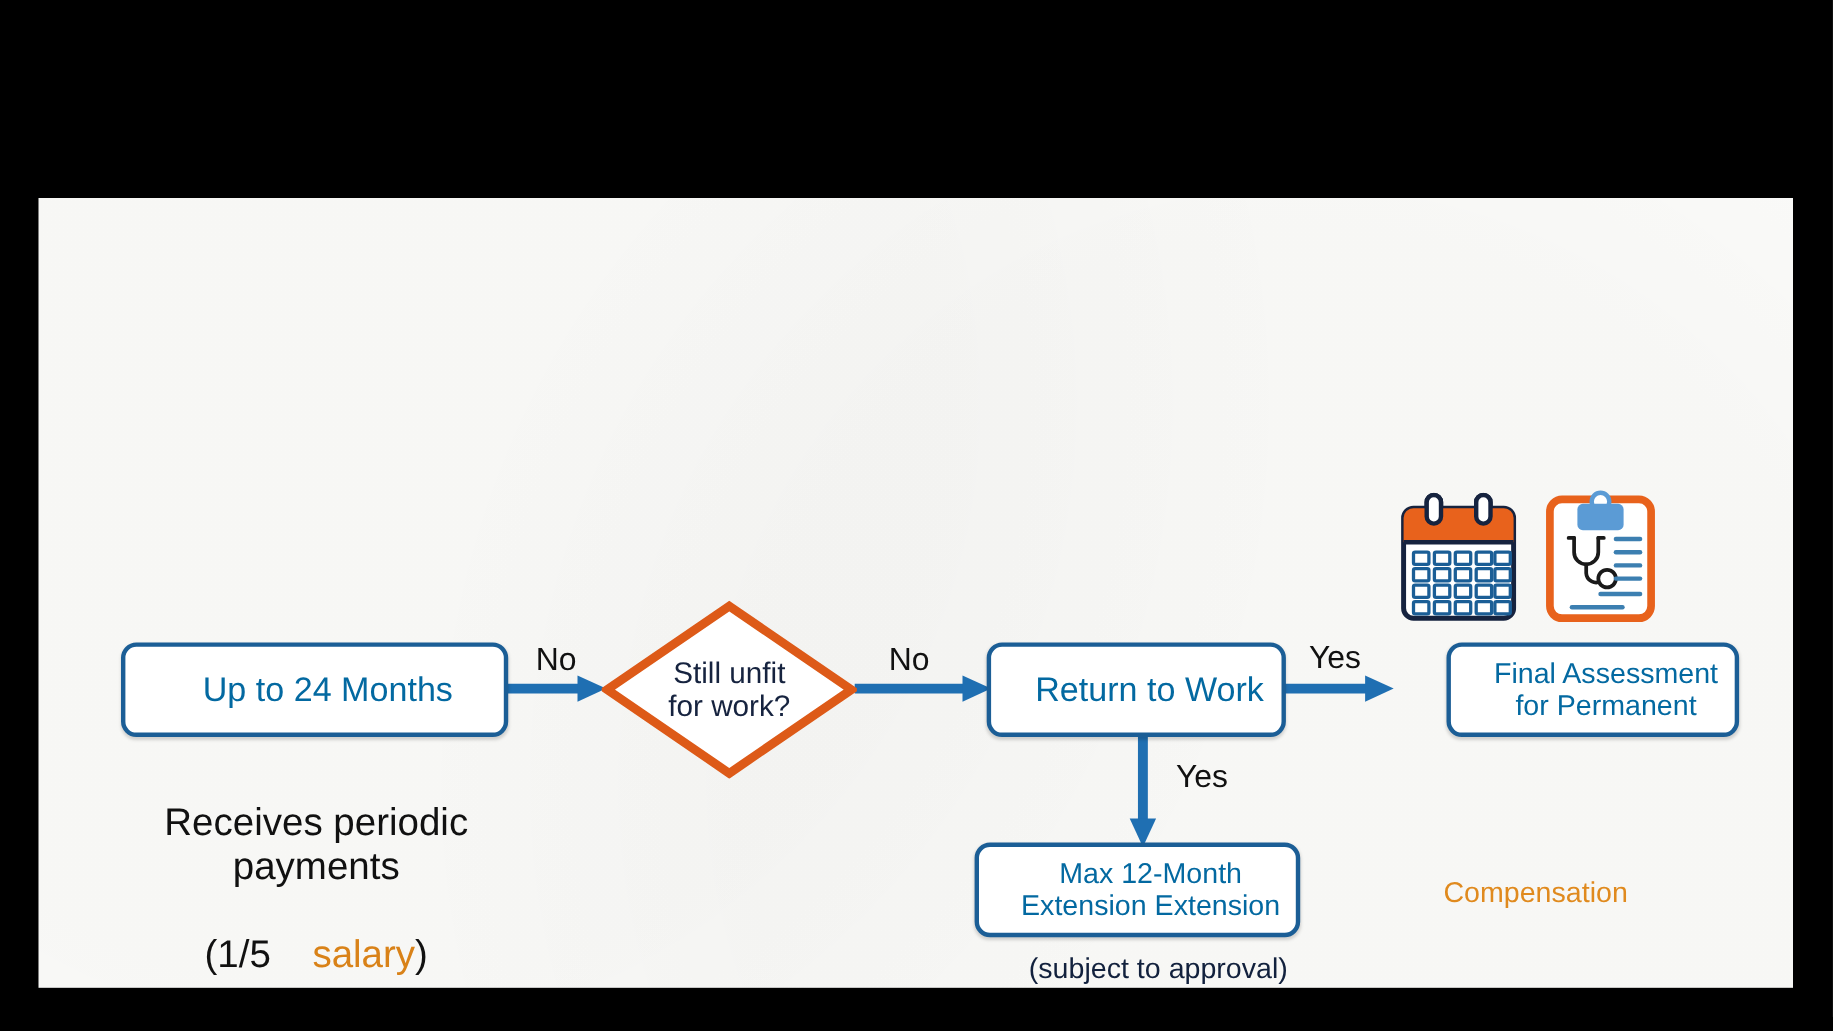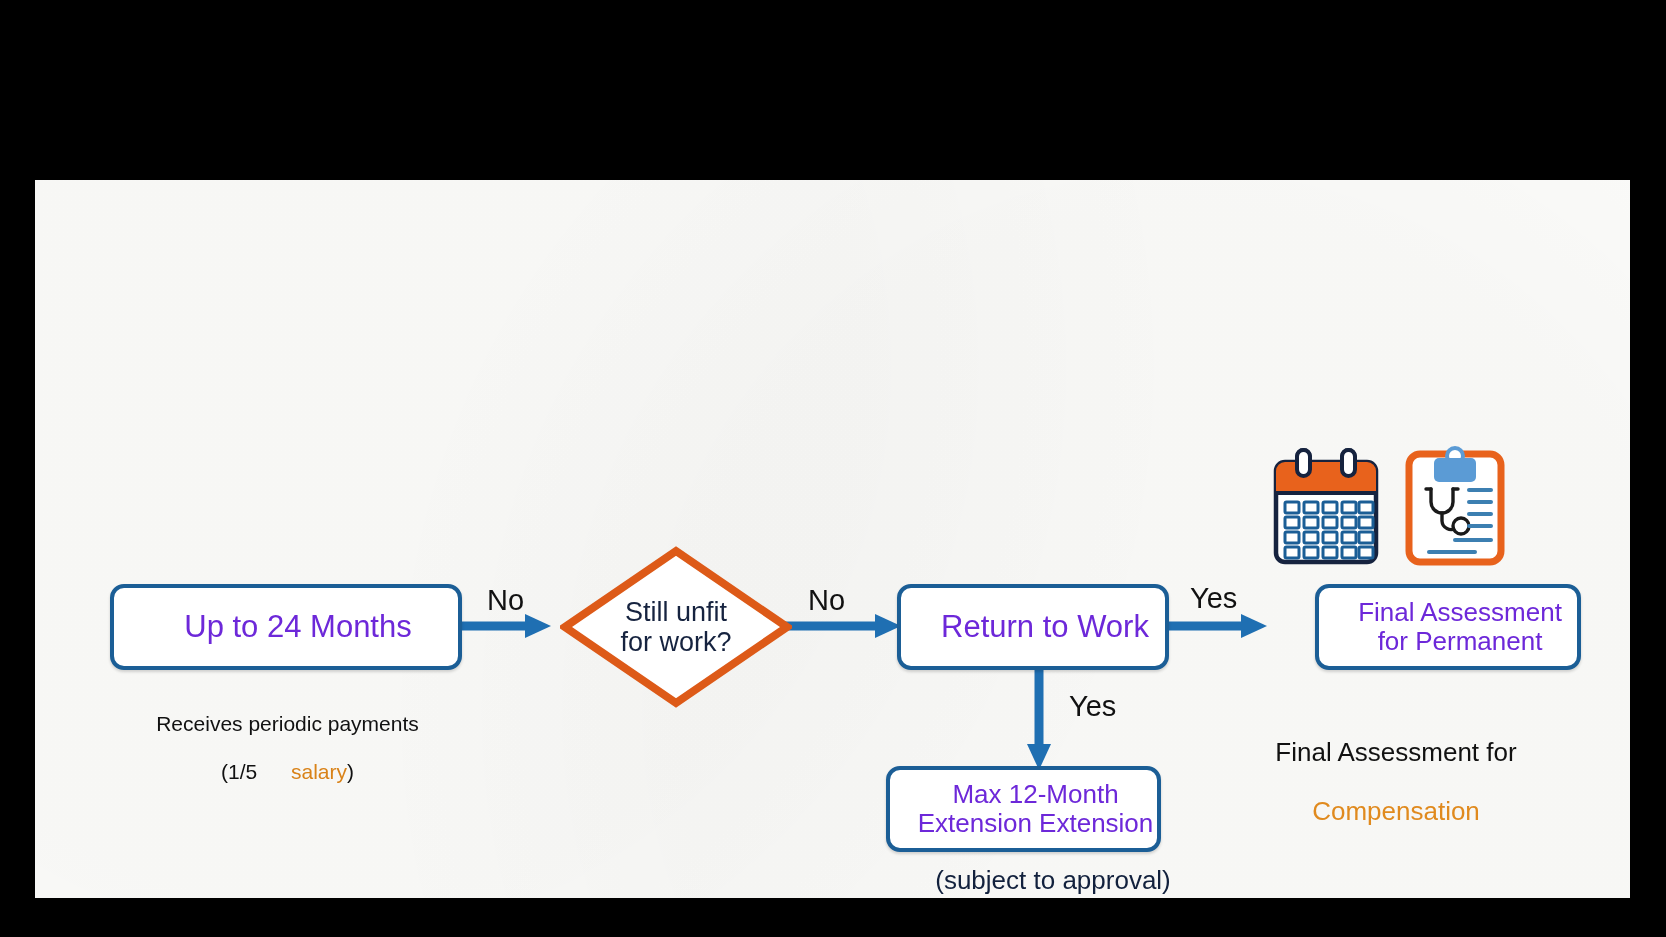--- a/index.html
+++ b/index.html
@@ -40,21 +40,21 @@
     position: absolute;
     box-sizing: border-box;
     background: #ffffff;
     border: 4px solid #1B5E96;
     border-radius: 14px;
     box-shadow: 0 2px 3px rgba(0,0,0,0.16);
     display: flex;
     align-items: center;
     justify-content: center;
     text-align: center;
-    color: #6d28d9;
+    color: #0369a1;
     line-height: 1.12;
     padding-left: 24px;
   }
   .node .label {
     display: block;
     white-space: pre-line;
   }
 
   #node-up-to-24 {
     left: 75px;  top: 404px;  width: 352px; height: 86px;
@@ -63,29 +63,29 @@
   #node-return-to-work {
     left: 862px; top: 404px;  width: 272px; height: 86px;
     font-size: 31px;
     justify-content: center;
   }
   #node-final-assessment {
     left: 1280px; top: 404px; width: 266px; height: 86px;
     font-size: 26px;
   }
   #node-max-extension {
-    left: 851px; top: 586px;  width: 275px; height: 86px;
+    left: 851px; top: 586px;  width: 296px; height: 86px;
     font-size: 26px;
     align-items: center;
   }
 
   
   #node-still-unfit {
     position: absolute;
-    left: 525px;
+    left: 512px;
     top: 366px;
     width: 232px;
     height: 162px;
     text-decoration: underline;
   }
   #node-still-unfit svg { position: absolute; inset: 0; }
   #node-still-unfit .diamond-text {
     position: absolute;
     inset: 0;
     display: flex;
@@ -97,21 +97,21 @@
     line-height: 1.12;
     white-space: pre-line;
   }
 
   
   .caption {
     position: absolute;
     text-align: center;
     color: #111111;
     line-height: 1.14;
-    font-size: 21px;
+    font-size: 35px;
     white-space: pre-line;
   }
   #caption-periodic { left: 60px;  top: 508px; width: 385px; }
   #caption-final    { left: 1215px; top: 528px; width: 292px; font-size: 26px; }
   #caption-approval { left: 850px; top: 686px; width: 336px; font-size: 26px; color:#12213d; }
   .accent-orange { color: #D98218; margin-left: 28px; }
   .accent-orange-strong { color: #E08A1E; }
 
   
   .arrow { position: absolute; }
@@ -203,21 +203,21 @@
       <span class="label">Max 12-Month
 Extension Extension</span>
     </div>
 
     <div class="caption" id="caption-periodic">
       <span>Receives periodic payments</span><br>
       <span>(1/5 </span><span class="accent-orange">salary</span><span>)</span>
     </div>
 
     <div class="caption" id="caption-final">
-      <span>Final Assessment for</span><br>
+      <br>
       <span class="accent-orange-strong">Compensation</span>
     </div>
 
     <div class="caption" id="caption-approval">(subject to approval)</div>
 
     <div class="icon-wrap" id="icon-calendar">
       <svg width="106" height="118" viewBox="0 0 106 118">
 
         <rect x="24" y="2" width="13" height="26" rx="6.5" fill="#ffffff" stroke="#16233f" stroke-width="4"></rect>
         <rect x="69" y="2" width="13" height="26" rx="6.5" fill="#ffffff" stroke="#16233f" stroke-width="4"></rect>

